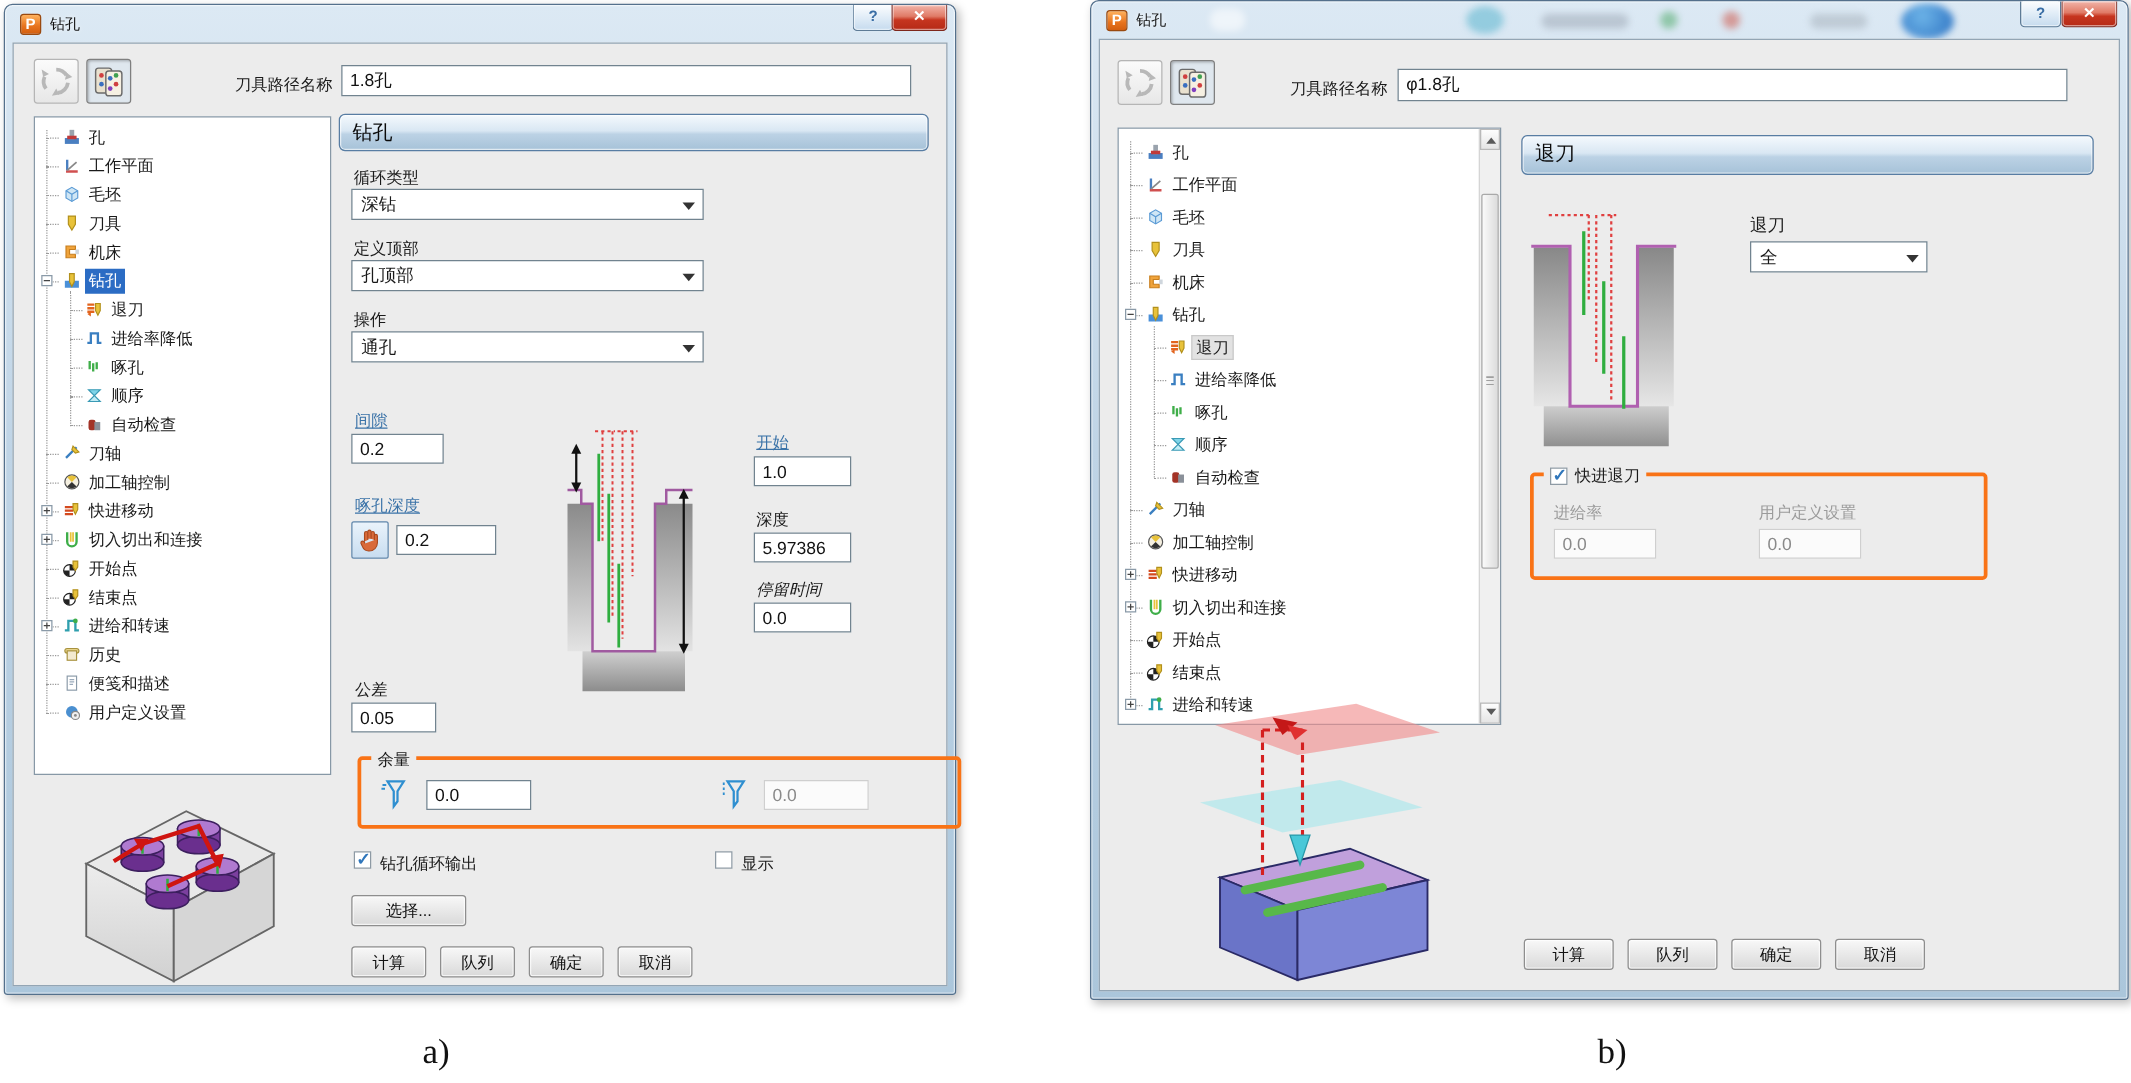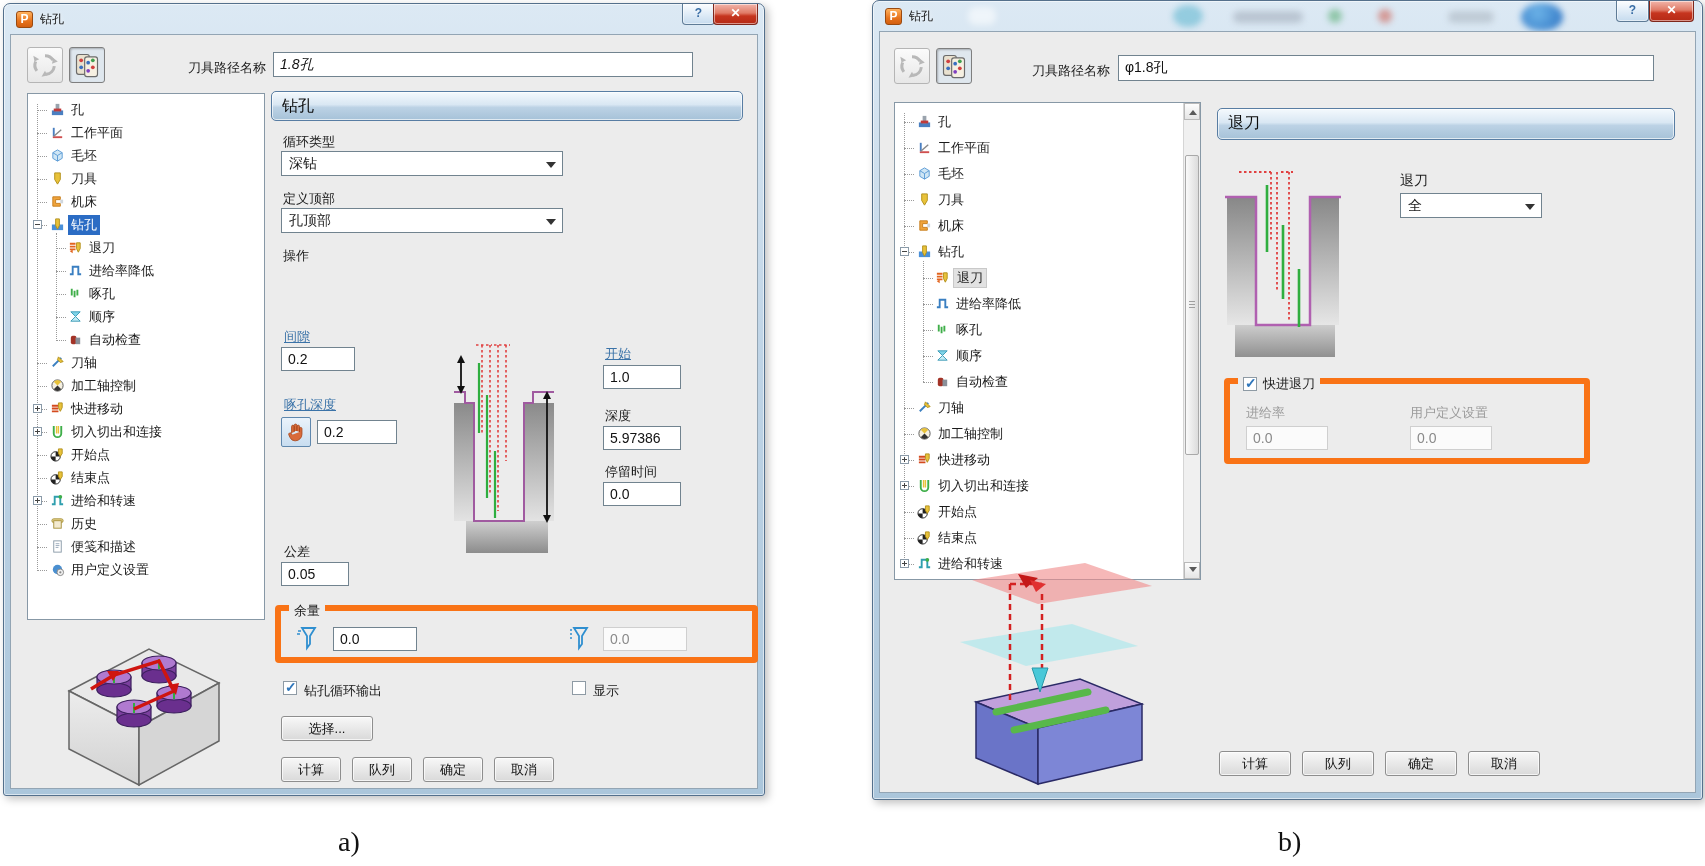--- a/index.html
+++ b/index.html
@@ -85,21 +85,21 @@
 .flabel.gray { color:#9b9b9b; }
 .flink { position:absolute; font-size:13px; color:#3b73a8; text-decoration:underline; white-space:nowrap; cursor:pointer; }
 .selectbox { position:absolute; height:25px; background:#fff; border:1px solid #71838f;
   font-size:14px; padding:3px 22px 0 7px; }
 .selectbox .arr { position:absolute; right:6px; top:10px; width:0; height:0;
   border-left:5px solid transparent; border-right:5px solid transparent; border-top:6px solid #333; }
 .checkbox { position:absolute; width:14px; height:14px; background:#fff; border:1px solid #8e9aa4; }
 .checkbox.checked::after { content:"✓"; position:absolute; left:1px; top:-3px; color:#2f76bb;
   font-weight:bold; font-size:14px; }
 .cblabel { position:absolute; font-size:13px; }
-.groupbox { position:absolute; border:6px solid #f97316; border-radius:4px; }
+.groupbox { position:absolute; border:3px solid #f97316; border-radius:4px; }
 .grouplegend { position:absolute; top:-9px; left:8px; background:#ececec; padding:0 5px; font-size:13px; }
 .win-btn { position:absolute; height:25px; border:1px solid #8e8e8e; border-radius:3px;
   background:linear-gradient(#f8f8f8,#eaeaea 45%,#d9d9d9); font-size:13px;
   font-family:"Liberation Sans", sans-serif; color:#111; text-align:center; cursor:pointer;
   box-shadow:inset 0 0 0 1px rgba(255,255,255,.7); }
 .btnrow { position:absolute; display:flex; gap:11px; }
 .btnrow .win-btn { position:relative; }
 .handbtn { position:absolute; width:30px; height:30px; border:1px solid #5f87ad; border-radius:2px;
   background:linear-gradient(#eaf3fb,#c8ddf0); display:flex; align-items:center; justify-content:center; }
 .funnel { position:absolute; width:22px; height:28px; }
@@ -145,21 +145,21 @@
             <circle cx="7" cy="8" r="1.6" fill="#d04040"></circle>
             <circle cx="13" cy="10" r="1.6" fill="#3a6fc0"></circle>
             <circle cx="17" cy="14" r="1.6" fill="#d04040"></circle>
             <circle cx="13" cy="17" r="1.6" fill="#8040c0"></circle>
             <circle cx="17" cy="8" r="1.6" fill="#40a050"></circle>
             <circle cx="7" cy="14" r="1.6" fill="#3a6fc0"></circle>
           </svg>
         </span>
     </div>
     <div class="fieldlabel" style="left:120px; top:24px; width:135px; text-align:right;">刀具路径名称</div>
-    <input class="textinput" style="left: 262px; top: 17px; width: 420px; height: 25px; font-style: italic;" value="1.8孔">
+    <input class="textinput" style="left: 262px; top: 17px; width: 456px; height: 25px;" value="1.8孔">
 
     <div class="treepanel" style="left:16px; top:58px; width:238px; height:527px;">
       <div class="tree tree-a">
           <div class="guide-v" style="left: 9px; top: 10px; height: 466.5px;"></div>
           <div class="guide-v" style="left: 28px; top: 139px; height: 107.5px;"></div>
           <div class="tree-row lvl0" style="top: 5px;">
             <span class="stub"></span>
             <span class="tree-icon">
               <svg viewBox="0 0 16 16" width="15" height="15">
                 <rect x="2" y="9" width="12" height="5" fill="#4a7fc1"></rect>
@@ -433,20 +433,24 @@
     <div class="selectbox" style="left:270px; top:116px; width:282px;">
       <span>深钻</span>
       <span class="arr"></span>
     </div>
     <div class="flabel" style="left:272px; top:155px;">定义顶部</div>
     <div class="selectbox" style="left:270px; top:173px; width:282px;">
       <span>孔顶部</span>
       <span class="arr"></span>
     </div>
     <div class="flabel" style="left:272px; top:212px;">操作</div>
+    <div class="selectbox" style="left:270px; top:230px; width:282px;">
+      <span>通孔</span>
+      <span class="arr"></span>
+    </div>
 
     <div class="flink" style="left:273px; top:293px;">间隙</div>
     <input class="textinput" style="left: 270px; top: 312px; width: 74px; height: 24px;" value="0.2">
 
     <div class="flink" style="left:273px; top:361px;text-align:center;">啄孔深度</div>
     <div class="handbtn" style="left:270px; top:382px;">
       <span>
           <svg viewBox="0 0 20 20" width="22" height="22">
             <path d="M6 11 V5 a1.2 1.2 0 0 1 2.4 0 V10 M8.4 9 V4 a1.2 1.2 0 0 1 2.4 0 V9 M10.8 9 V5 a1.2 1.2 0 0 1 2.4 0 V10 M13.2 10 V7 a1.1 1.1 0 0 1 2.2 0 V12 a6 6 0 0 1 -6 6 h-.4 a5 5 0 0 1 -4.4 -3 L3.4 12.4 a1.3 1.3 0 0 1 2.2 -1.2 L6.4 12.6" fill="#d96a3a" stroke="#a84a20" stroke-width="0.8"></path>
           </svg>
@@ -489,27 +493,27 @@
           <polygon points="95,190 91,182 99,182"></polygon>
       </g>
     </svg>
 
     <div class="flink" style="left:594px; top:310px;">开始</div>
     <input class="textinput" style="left: 592px; top: 330px; width: 78px; height: 24px;" value="1.0">
 
     <div class="flabel" style="left:594px; top:372px;">深度</div>
     <input class="textinput" style="left: 592px; top: 391px; width: 78px; height: 24px;" value="5.97386">
 
-    <div class="flabel" style="left:594px; top:428px;">停留时间</div>
+    <div class="flabel" style="left:594px; top:428px;font-style:italic;">停留时间</div>
     <input class="textinput" style="left: 592px; top: 447px; width: 78px; height: 24px;" value="0.0">
 
     <div class="flabel" style="left:273px; top:508px;">公差</div>
     <input class="textinput" style="left: 270px; top: 527px; width: 68px; height: 24px;" value="0.05">
 
-    <div class="groupbox" style="left:264px; top:570px; width:483px; height:58px;">
+    <div class="groupbox" style="left:275px; top:570px; width:483px; height:58px;">
       <div class="grouplegend">余量</div>
       <span class="funnel" style="left:16px; top:14px;">
           <svg viewBox="0 0 22 28" width="22" height="28">
             <path d="M5 3 h13 l-5 8 v8 l-3 4 v-12 z" fill="none" stroke="#2f8fd0" stroke-width="1.8"></path>
             <path d="M1 6 h3 M0 9 h3" stroke="#2f8fd0" stroke-width="1.5"></path>
           </svg>
         </span>
       <input class="textinput" style="left: 52px; top: 16px; width: 84px; height: 24px;" value="0.0">
       <span class="funnel" style="left:288px; top:14px;">
           <svg viewBox="0 0 22 28" width="22" height="28">

